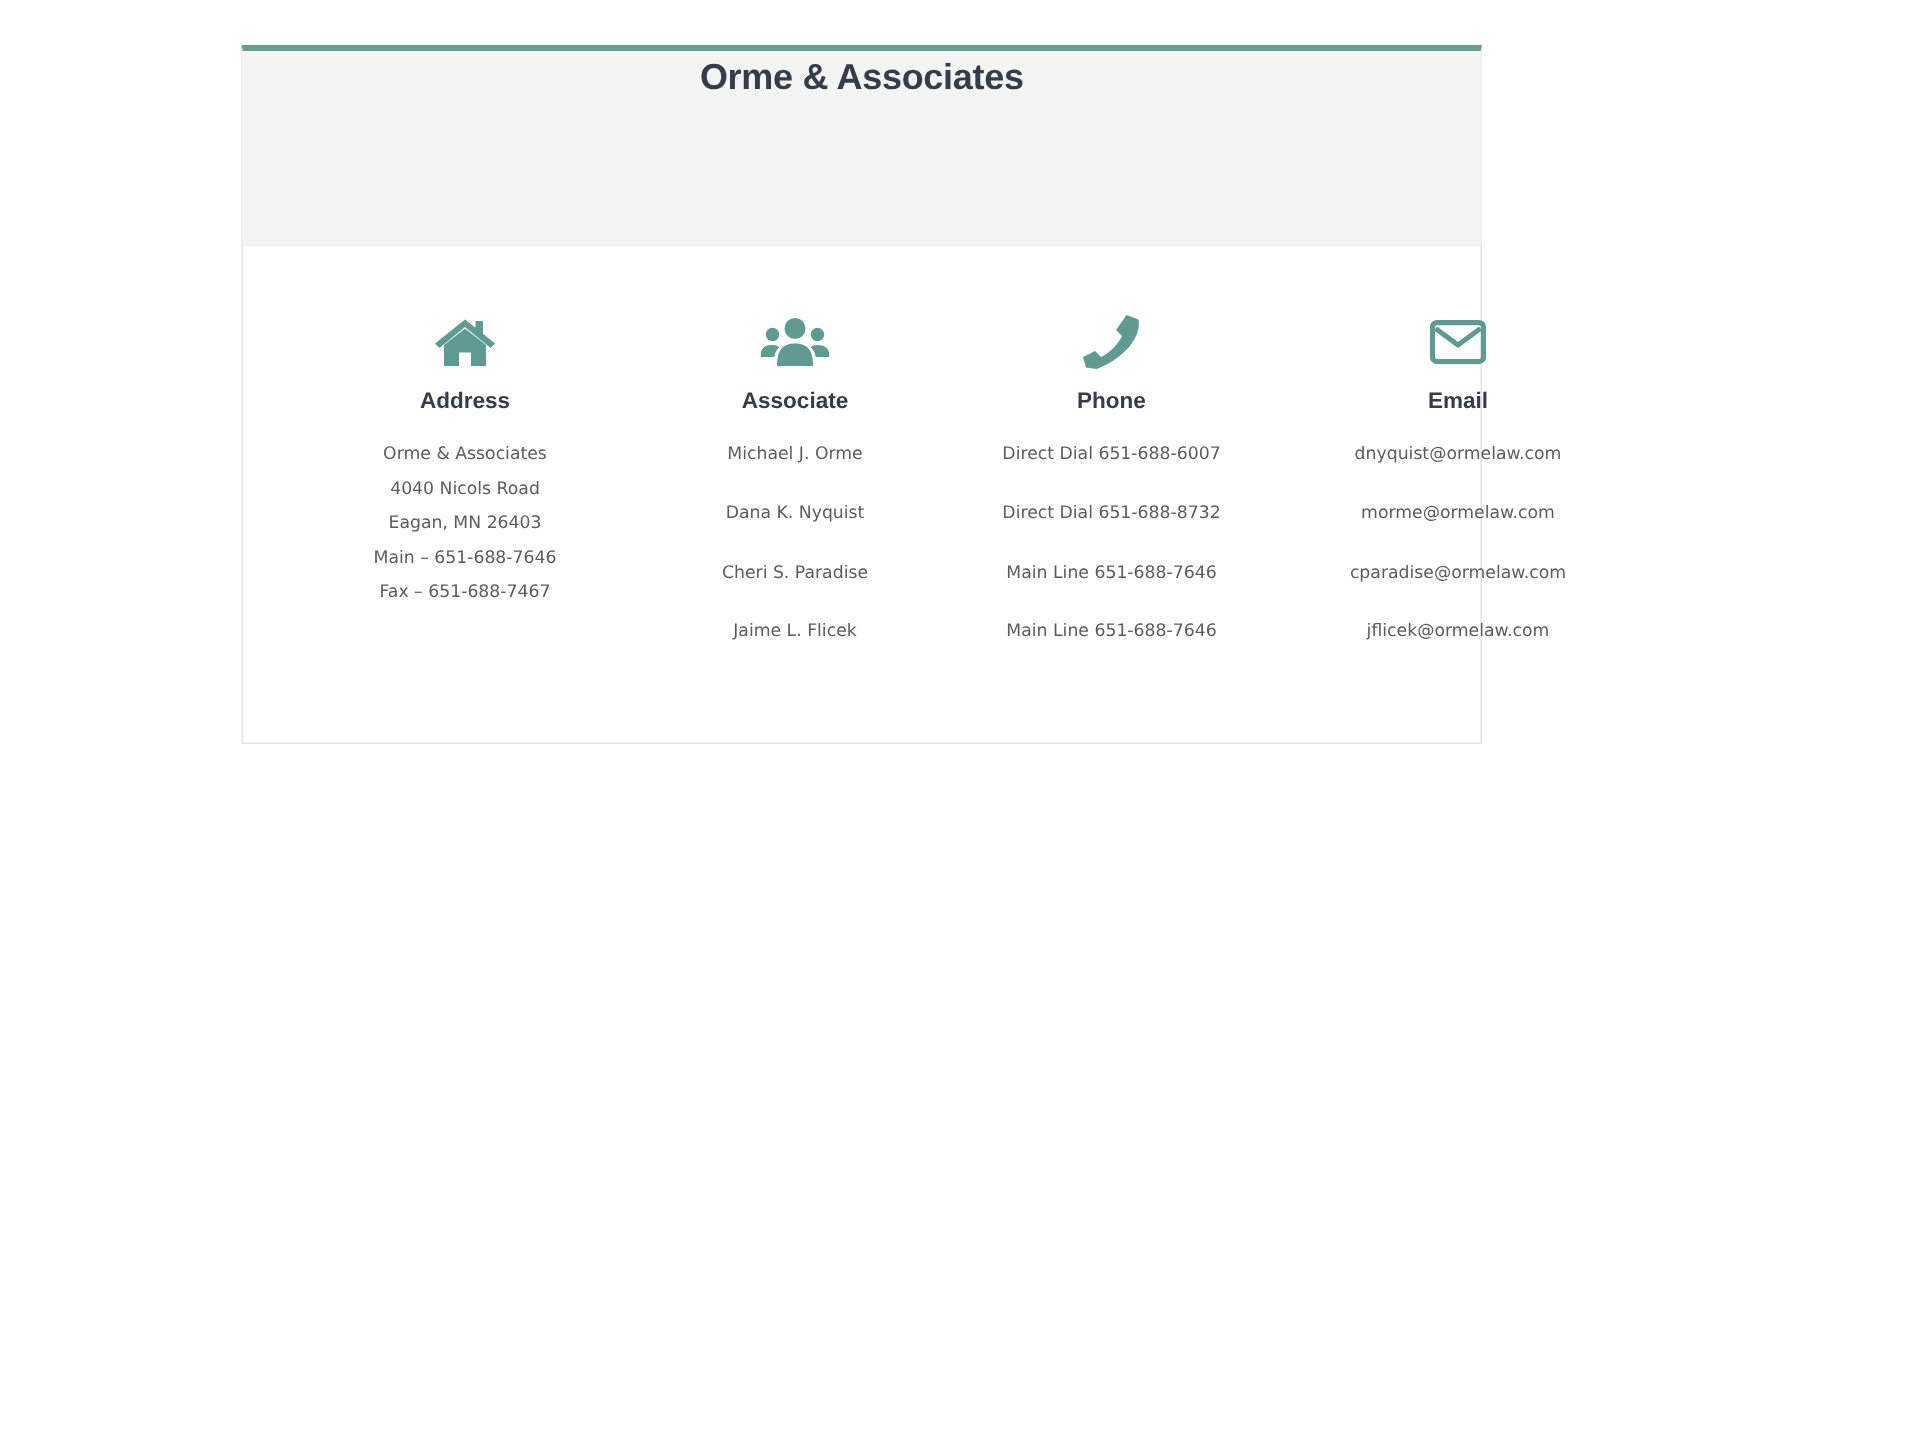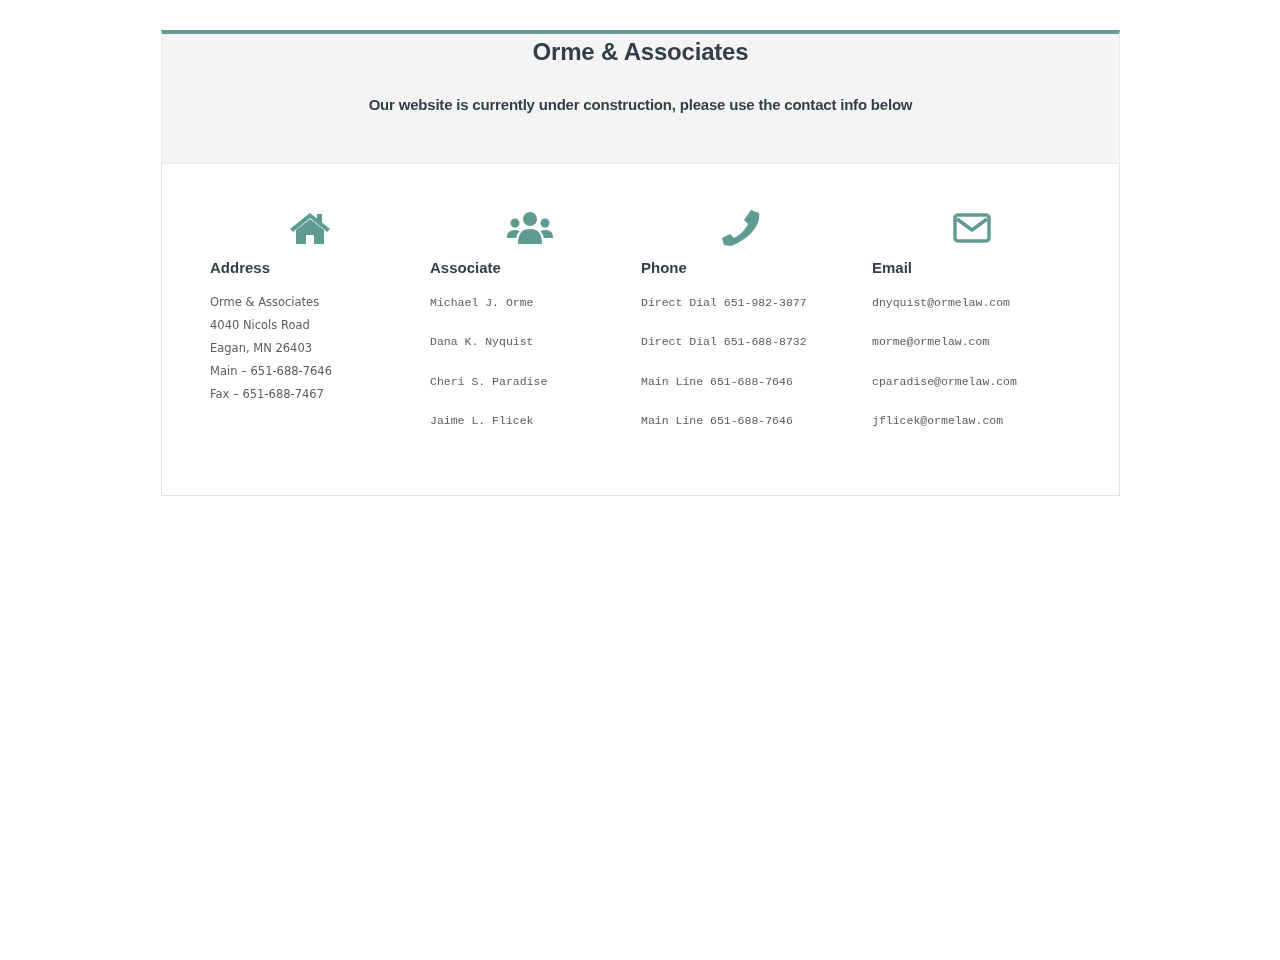--- a/index.html
+++ b/index.html
@@ -1,19 +1,19 @@
 <!DOCTYPE html>
 <html><head>
   <meta charset="utf-8">
   <style>
     * { box-sizing: border-box; margin: 0; padding: 0; }
     html, body { width: 1280px; height: 960px; background: #ffffff; overflow: hidden; }
     body { font-family: "Liberation Sans", "DejaVu Sans", sans-serif; color: #363d4a; }
 
-    .page { position: absolute; left: 161px; top: 30px; width: 959px; }
+    .page { position: absolute; left: 161px; top: 30px; width: 827px; }
 
     .header {
       background: #f4f4f4;
       border-top: 4px solid #689b95;
       height: 133px;
       text-align: center;
       border-left: 1px solid #ececec;
       border-right: 1px solid #ececec;
     }
     .site-title {
@@ -27,47 +27,46 @@
     .notice-1 { margin-top: 18px; }
 
     .card {
       background: #ffffff;
       border: 1px solid #e2e2e2;
       border-top: 1px solid #ececec;
       height: 333px;
       position: relative;
     }
     .cols { position: absolute; top: 44px; left: 0; width: 100%; height: 240px; }
-    .col { position: absolute; top: 0; width: 200px; }
+    .col { position: absolute; top: 0; width: 200px; text-align: center; }
     .col-address { left: 48px; }
     .col-associate { left: 268px; }
     .col-phone { left: 479px; }
     .col-email { left: 710px; }
 
     .icon { height: 40px; display: flex; justify-content: center; align-items: center; }
     .icon svg { display: block; }
     .col-title {
       margin-top: 10px; font-size: 15px; font-weight: bold; color: #363d4a;
       line-height: 20px;
     }
     .lines { margin-top: 13px; }
     .line {
       font-family: "DejaVu Sans", sans-serif;
       font-size: 11.5px; color: #5c5c5c; line-height: 23px; white-space: nowrap;
     }
-    .lines.spaced .line { line-height: 39.3px; font-family: Liberation Mono, monospace; }
+    .lines.spaced .line { line-height: 39.3px; }
     .lines.spaced { margin-top: 5px; }
   </style>
 </head>
 <body>
 
 <div class="page">
   <div class="header">
     <h1 class="site-title">Orme &amp; Associates</h1>
-    <p class="notice notice-1">Our website is currently under construction, please use the contact info below</p>
   </div>
 
   <div class="card">
     <div class="cols">
 
       <div class="col col-address">
         <div class="icon">
           <svg width="42" height="34" viewBox="0 0 42 34">
             <path d="M21 2 L1 18 L4 21 L21 7 L38 21 L41 18 L33 11.5 L33 3 L28 3 L28 7.5 Z" fill="#5f9b93"></path>
             <path d="M7 19 L21 8 L35 19 L35 33 L25 33 L25 24 L17 24 L17 33 L7 33 Z" fill="#5f9b93"></path>
@@ -104,21 +103,21 @@
       </div>
 
       <div class="col col-phone">
         <div class="icon">
           <svg width="40" height="38" viewBox="0 0 40 38">
             <path d="M30 1 L38 4 C39 9 37 16 32 22 C26 29 18 34 10 37 L3 36 L1 29 L9 25 L13 29 C19 26 24 21 27 15 L23 11 Z" fill="#5f9b93"></path>
           </svg>
         </div>
         <div class="col-title">Phone</div>
         <div class="lines spaced">
-          <div class="line">Direct Dial 651-982-3877</div>
+          <div class="line">Direct Dial 651-688-6007</div>
           <div class="line">Direct Dial 651-688-8732</div>
           <div class="line">Main Line 651-688-7646</div>
           <div class="line">Main Line 651-688-7646</div>
         </div>
       </div>
 
       <div class="col col-email">
         <div class="icon">
           <svg width="38" height="30" viewBox="0 0 38 30">
             <rect x="2" y="2" width="34" height="26" rx="3" ry="3" fill="none" stroke="#5f9b93" stroke-width="3.5"></rect>

